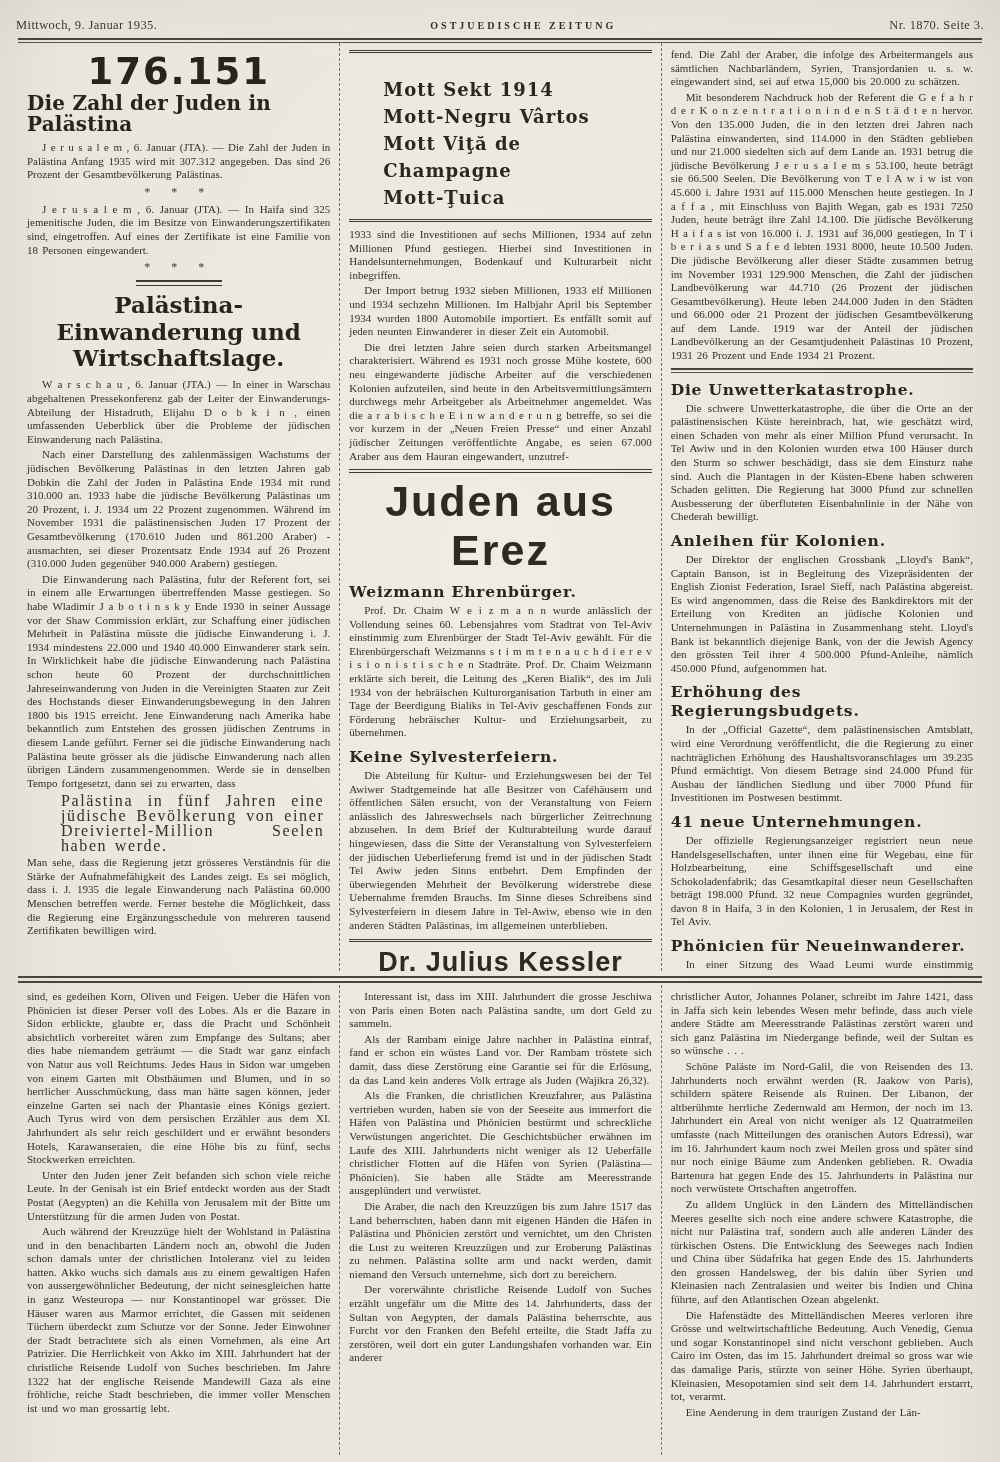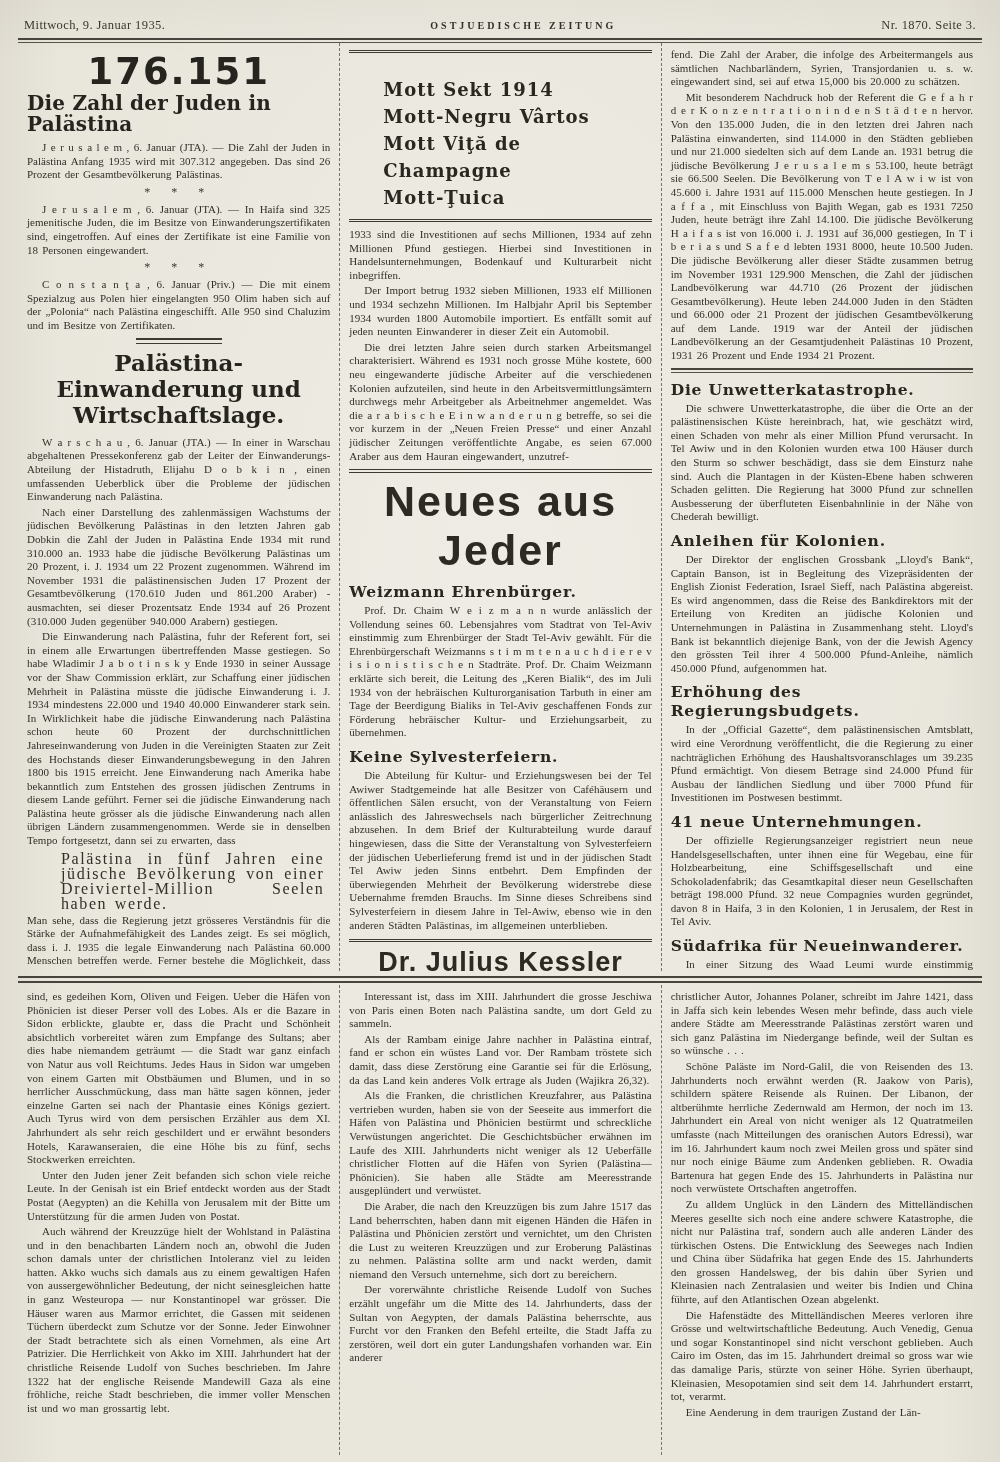--- a/index.html
+++ b/index.html
@@ -7,21 +7,21 @@
     width:1000px;height:1462px;margin:0 auto;position:relative;overflow:hidden;
     background:#e9e6dc;
     background-image:
       radial-gradient(ellipse at 50% 40%, rgba(255,255,255,.25), rgba(0,0,0,0) 70%),
       linear-gradient(90deg, rgba(120,110,90,.07), rgba(0,0,0,0) 6%, rgba(0,0,0,0) 94%, rgba(120,110,90,.08)),
       linear-gradient(180deg, rgba(120,110,90,.06), rgba(0,0,0,0) 4%);
     color:#2e2c26;
     font-family:"Liberation Serif", serif;
   }
   
-  .masthead-row{display:flex;justify-content:space-between;align-items:baseline;padding:18px 24px 3px;}
+  .masthead-row{display:flex;justify-content:space-between;align-items:baseline;padding:18px 16px 3px;}
   .masthead-date,.masthead-issue{font-size:12.5px;letter-spacing:.4px;color:#3a372f;}
   .masthead-title{font-size:10px;font-weight:bold;letter-spacing:3px;color:#33302a;}
   .masthead-rule{margin:2px 18px 0;height:2px;border-top:2px solid #46443c;border-bottom:1px solid #55534a;}
   
   .top-section{display:flex;padding:0 18px;height:928px;}
   .bottom-section{display:flex;padding:0 18px;height:470px;}
   .col{width:33.333%;padding:5px 9px 0;overflow:hidden;box-sizing:border-box;}
   .col+.col{border-left:1px dashed #77725f;}
   .section-divider{margin:5px 18px 2px;height:3px;border-top:2px solid #46443c;border-bottom:2px solid #46443c;}
   
@@ -60,21 +60,20 @@
   <div class="top-section">
 
     <div class="col">
       <article>
         <div class="hl-number">176.151</div>
         <div class="hl-main">Die Zahl der Juden in Palästina</div>
         <p class="body">J e r u s a l e m ,  6. Januar (JTA). — Die Zahl der Juden in Palästina Anfang 1935 wird mit 307.312 angegeben. Das sind 26 Prozent der Gesamtbevölkerung Palästinas.</p>
         <div class="stars">*   *   *</div>
         <p class="body">J e r u s a l e m ,  6. Januar (JTA). — In Haifa sind 325 jemenitische Juden, die im Besitze von Einwanderungszertifikaten sind, eingetroffen. Auf eines der Zertifikate ist eine Familie von 18 Personen eingewandert.</p>
         <div class="stars">*   *   *</div>
-        <p class="body">C o n s t a n ţ a ,  6. Januar (Priv.) — Die mit einem Spezialzug aus Polen hier eingelangten 950 Olim haben sich auf der „Polonia“ nach Palästina eingeschifft. Alle 950 sind Chaluzim und im Besitze von Zertifikaten.</p>
       </article>
       <div class="short-rule"></div>
       <article>
         <div class="hl-two">
           <span>Palästina-Einwanderung und</span><br>
           <span>Wirtschaftslage.</span>
         </div>
         <p class="body">W a r s c h a u ,  6. Januar (JTA.) — In einer in Warschau abgehaltenen Pressekonferenz gab der Leiter der Einwanderungs-Abteilung der Histadruth, Elijahu D o b k i n , einen umfassenden Ueberblick über die Probleme der jüdischen Einwanderung nach Palästina.</p>
         <p class="body">Nach einer Darstellung des zahlenmässigen Wachstums der jüdischen Bevölkerung Palästinas in den letzten Jahren gab Dobkin die Zahl der Juden in Palästina Ende 1934 mit rund 310.000 an. 1933 habe die jüdische Bevölkerung Palästinas um 20 Prozent, i. J. 1934 um 22 Prozent zugenommen. Während im November 1931 die palästinensischen Juden 17 Prozent der Gesamtbevölkerung (170.610 Juden und 861.200 Araber) - ausmachten, sei dieser Prozentsatz Ende 1934 auf 26 Prozent (310.000 Juden gegenüber 940.000 Arabern) gestiegen.</p>
         <p class="body">Die Einwanderung nach Palästina, fuhr der Referent fort, sei in einem alle Erwartungen übertreffenden Masse gestiegen. So habe Wladimir J a b o t i n s k y  Ende 1930 in seiner Aussage vor der Shaw Commission erklärt, zur Schaffung einer jüdischen Mehrheit in Palästina müsste die jüdische Einwanderung i. J. 1934 mindestens 22.000 und 1940 40.000 Einwanderer stark sein. In Wirklichkeit habe die jüdische Einwanderung nach Palästina schon heute 60 Prozent der durchschnittlichen Jahreseinwanderung von Juden in die Vereinigten Staaten zur Zeit des Hochstands dieser Einwanderungsbewegung in den Jahren 1800 bis 1915 erreicht. Jene Einwanderung nach Amerika habe bekanntlich zum Entstehen des grossen jüdischen Zentrums in diesem Lande geführt. Ferner sei die jüdische Einwanderung nach Palästina heute grösser als die jüdische Einwanderung nach allen übrigen Ländern zusammengenommen. Werde sie in denselben Tempo fortgesetzt, dann sei zu erwarten, dass</p>
@@ -89,21 +88,21 @@
         <div>Mott Sekt 1914</div>
         <div>Mott-Negru Vârtos</div>
         <div>Mott Viţă de Champagne</div>
         <div>Mott-Ţuica</div>
       </div>
       <p class="body noindent">1933 sind die Investitionen auf sechs Millionen, 1934 auf zehn Millionen Pfund gestiegen. Hierbei sind Investitionen in Handelsunternehmungen, Bodenkauf und Kulturarbeit nicht inbegriffen.</p>
       <p class="body">Der Import betrug 1932 sieben Millionen, 1933 elf Millionen und 1934 sechzehn Millionen. Im Halbjahr April bis September 1934 wurden 1800 Automobile importiert. Es entfällt somit auf jeden neunten Einwanderer in dieser Zeit ein Automobil.</p>
       <p class="body">Die drei letzten Jahre seien durch starken Arbeitsmangel charakterisiert. Während es 1931 noch grosse Mühe kostete, 600 neu eingewanderte jüdische Arbeiter auf die verschiedenen Kolonien aufzuteilen, sind heute in den Arbeitsvermittlungsämtern durchwegs mehr Arbeitgeber als Arbeitnehmer angemeldet. Was die a r a b i s c h e  E i n w a n d e r u n g  betreffe, so sei die vor kurzem in der „Neuen Freien Presse“ und einer Anzahl jüdischer Zeitungen veröffentlichte Angabe, es seien 67.000 Araber aus dem Hauran eingewandert, unzutref-</p>
       <article>
         <div class="erez-box">
-          <div class="erez-title">Neues aus Jeder</div>
+          <div class="erez-title">Juden aus Erez</div>
         </div>
         <div class="subhead">Weizmann Ehrenbürger.</div>
         <p class="body">Prof. Dr. Chaim W e i z m a n n  wurde anlässlich der Vollendung seines 60. Lebensjahres vom Stadtrat von Tel-Aviv einstimmig zum Ehrenbürger der Stadt Tel-Aviv gewählt. Für die Ehrenbürgerschaft Weizmanns s t i m m t e n  a u c h  d i e  r e v i s i o n i s t i s c h e n  Stadträte. Prof. Dr. Chaim Weizmann erklärte sich bereit, die Leitung des „Keren Bialik“, des im Juli 1934 von der hebräischen Kulturorganisation Tarbuth in einer am Tage der Beerdigung Bialiks in Tel-Aviv geschaffenen Fonds zur Förderung hebräischer Kultur- und Erziehungsarbeit, zu übernehmen.</p>
         <div class="subhead">Keine Sylvesterfeiern.</div>
         <p class="body">Die Abteilung für Kultur- und Erziehungswesen bei der Tel Awiwer Stadtgemeinde hat alle Besitzer von Caféhäusern und öffentlichen Sälen ersucht, von der Veranstaltung von Feiern anlässlich des Jahreswechsels nach bürgerlicher Zeitrechnung abzusehen. In dem Brief der Kulturabteilung wurde darauf hingewiesen, dass die Sitte der Veranstaltung von Sylvesterfeiern der jüdischen Ueberlieferung fremd ist und in der jüdischen Stadt Tel Awiw jeden Sinns entbehrt. Dem Empfinden der überwiegenden Mehrheit der Bevölkerung widerstrebe diese Uebernahme fremden Brauchs. Im Sinne dieses Schreibens sind Sylvesterfeiern in diesem Jahre in Tel-Awiw, ebenso wie in den anderen Städten Palästinas, im allgemeinen unterblieben.</p>
       </article>
       <div class="ad-eye">
         <div class="ad-eye-name">Dr. Julius Kessler</div>
 
       </div>
@@ -123,21 +122,21 @@
       </article>
       <article>
         <div class="subhead">Erhöhung des Regierungsbudgets.</div>
         <p class="body">In der „Official Gazette“, dem palästinensischen Amtsblatt, wird eine Verordnung veröffentlicht, die die Regierung zu einer nachträglichen Erhöhung des Haushaltsvoranschlages um 39.235 Pfund ermächtigt. Von diesem Betrage sind 24.000 Pfund für Ausbau der ländlichen Siedlung und über 7000 Pfund für Investitionen im Postwesen bestimmt.</p>
       </article>
       <article>
         <div class="subhead">41 neue Unternehmungen.</div>
         <p class="body">Der offizielle Regierungsanzeiger registriert neun neue Handelsgesellschaften, unter ihnen eine für Wegebau, eine für Holzbearbeitung, eine Schiffsgesellschaft und eine Schokoladenfabrik; das Gesamtkapital dieser neun Gesellschaften beträgt 198.000 Pfund. 32 neue Compagnies wurden gegründet, davon 8 in Haifa, 3 in den Kolonien, 1 in Jerusalem, der Rest in Tel Aviv.</p>
       </article>
       <article>
-        <div class="subhead">Südafrika für Neueinwanderer.</div>
+        <div class="subhead">Phönicien für Neueinwanderer.</div>
         <p class="body">In einer Sitzung des Waad Leumi wurde einstimmig beschlossen, dass die Einwanderungskommission die-</p>
       </article>
     </div>
   </div>
 
   <div class="section-divider"></div>
 
   <div class="bottom-section">
     <div class="col">
       <p class="body noindent">sind, es gedeihen Korn, Oliven und Feigen. Ueber die Häfen von Phönicien ist dieser Perser voll des Lobes. Als er die Bazare in Sidon erblickte, glaubte er, dass die Pracht und Schönheit absichtlich vorbereitet wären zum Empfange des Sultans; aber dies habe niemandem geträumt — die Stadt war ganz einfach von Natur aus voll Reichtums. Jedes Haus in Sidon war umgeben von einem Garten mit Obstbäumen und Blumen, und in so herrlicher Ausschmückung, dass man hätte sagen können, jeder einzelne Garten sei nach der Phantasie eines Königs geziert. Auch Tyrus wird von dem persischen Erzähler aus dem XI. Jahrhundert als sehr reich geschildert und er erwähnt besonders Hotels, Karawanseraien, die eine Höhe bis zu fünf, sechs Stockwerken erreichten.</p>

